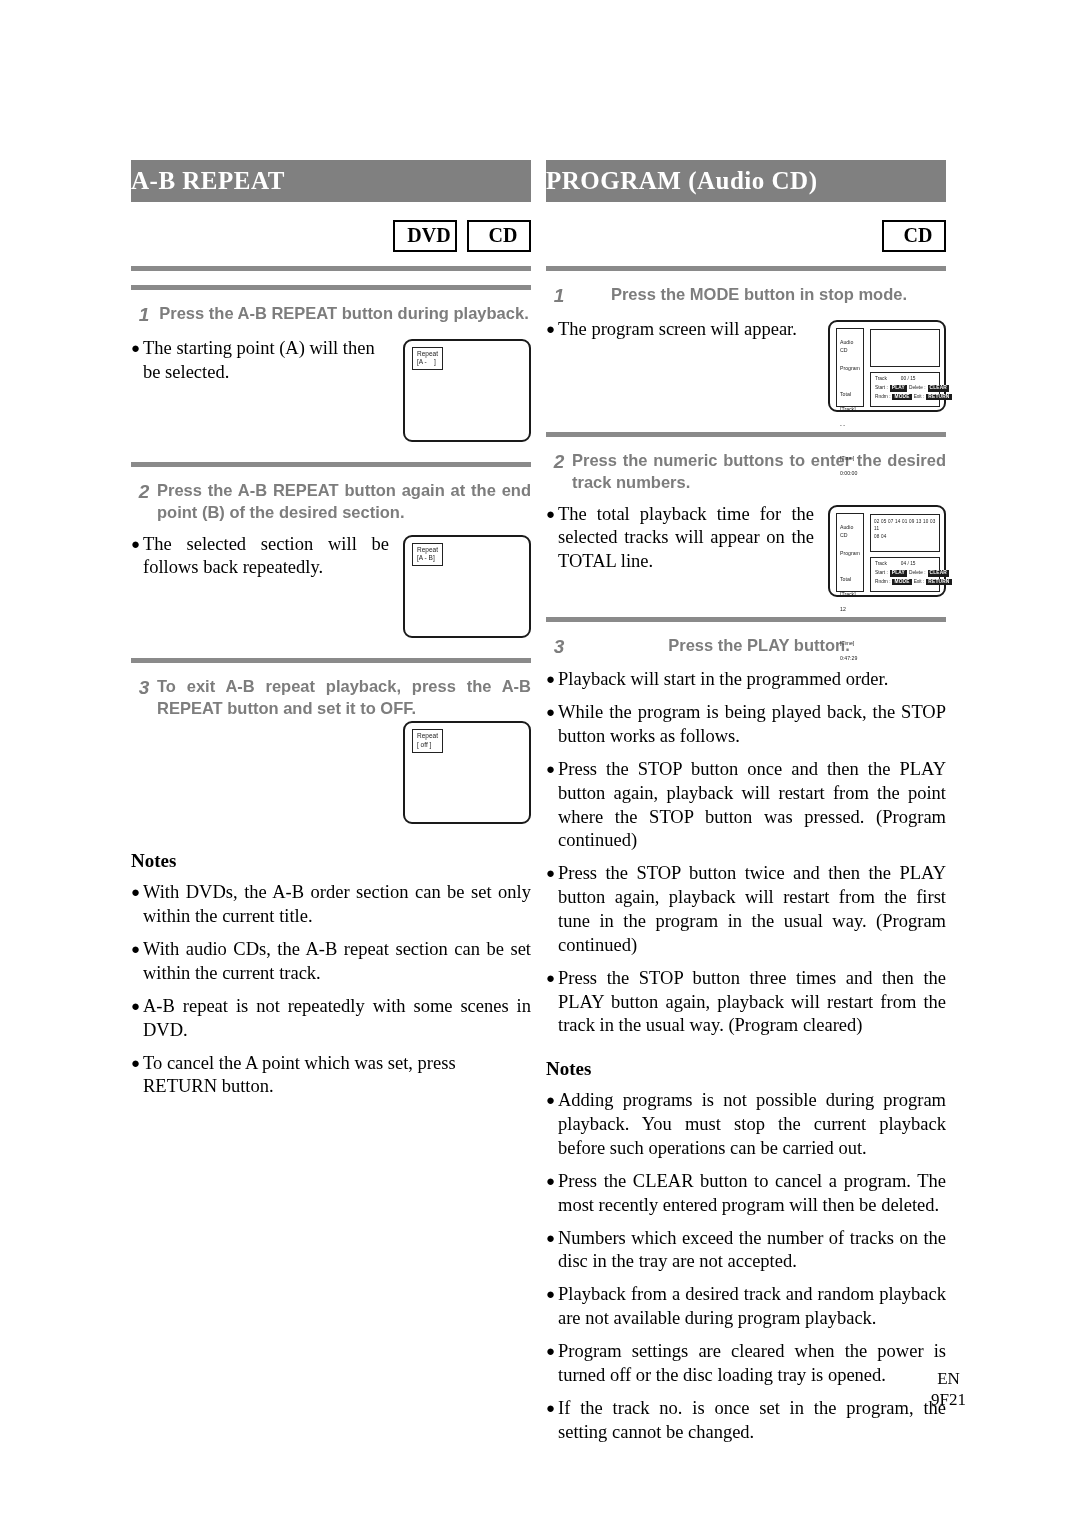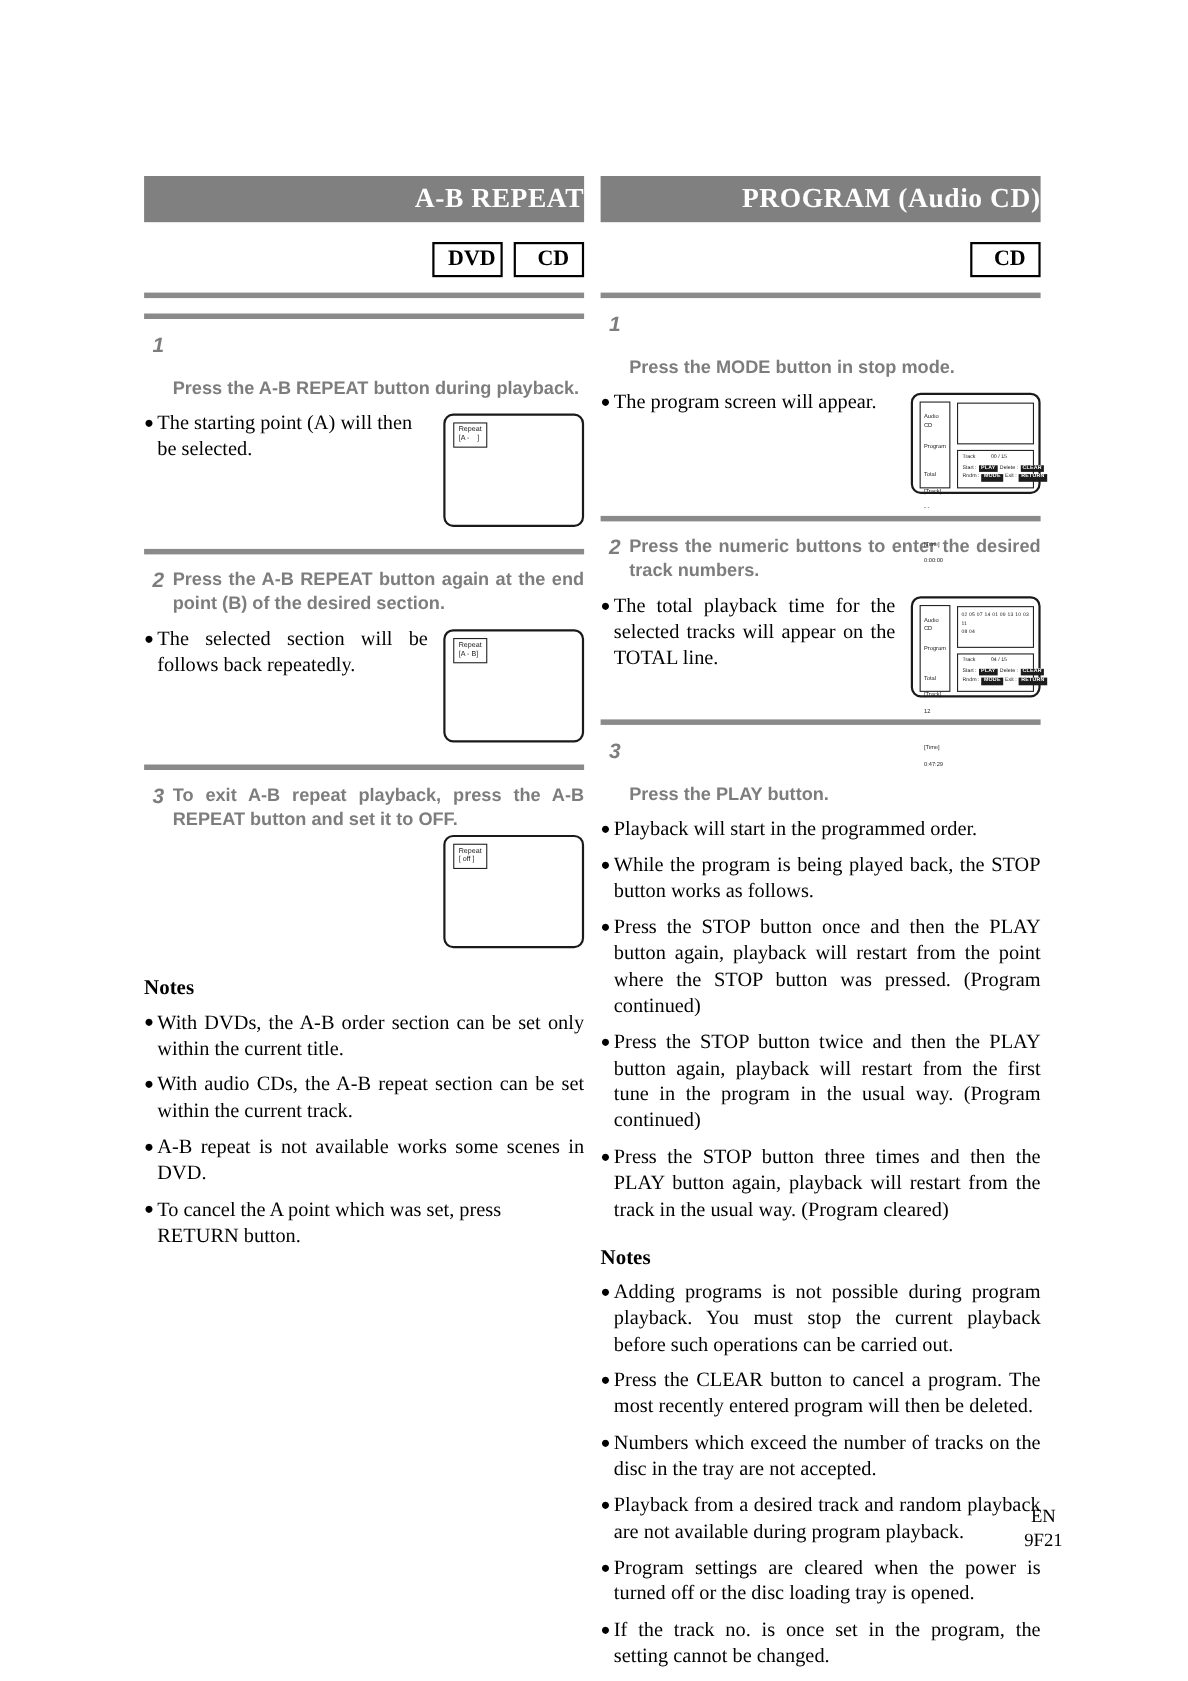--- a/index.html
+++ b/index.html
@@ -29,21 +29,21 @@
     top: 160px;
     width: 400px;
   }
   .col-left  { left: 131px; }
   .col-right { left: 546px; }
 
   
   .banner {
     background: #808080;
     color: #ffffff;
-    text-align: right;
+    text-align: left;
     font-family: "Liberation Serif", serif;
     font-weight: bold;
     font-size: 25px;
     letter-spacing: 0.5px;
     padding: 8px 0 9px 0;
     line-height: 1.0;
   }
 
   
   .badge-row {
@@ -95,21 +95,21 @@
     line-height: 1.3;
   }
   .step .txt {
     font-family: "Liberation Sans", sans-serif;
     font-weight: bold;
     font-size: 16.5px;
     line-height: 1.33;
     text-align: justify;
     flex: 1;
   }
-  .step .txt.nojust { text-align: left; margin-top: 40px; }
+  .step .txt.nojust { text-align: center; }
 
   
   .bul {
     display: flex;
     margin-top: 9px;
     font-size: 18.5px;
     line-height: 1.29;
   }
   .bul .dot {
     flex: 0 0 12px;
@@ -332,21 +332,21 @@
     <div class="bul">
       <div class="dot">●</div>
       <div class="body">With DVDs, the A-B order section can be set only within the current title.</div>
     </div>
     <div class="bul">
       <div class="dot">●</div>
       <div class="body">With audio CDs, the A-B repeat section can be set within the current track.</div>
     </div>
     <div class="bul">
       <div class="dot">●</div>
-      <div class="body">A-B repeat is not available works some scenes in DVD.</div>
+      <div class="body">A-B repeat is not repeatedly with some scenes in DVD.</div>
     </div>
     <div class="bul">
       <div class="dot">●</div>
       <div class="body nojust">To cancel the A point which was set, press RETURN button.</div>
     </div>
   </div>
 
   <div class="col col-right">
 
     <div class="banner">PROGRAM (Audio CD)</div>

